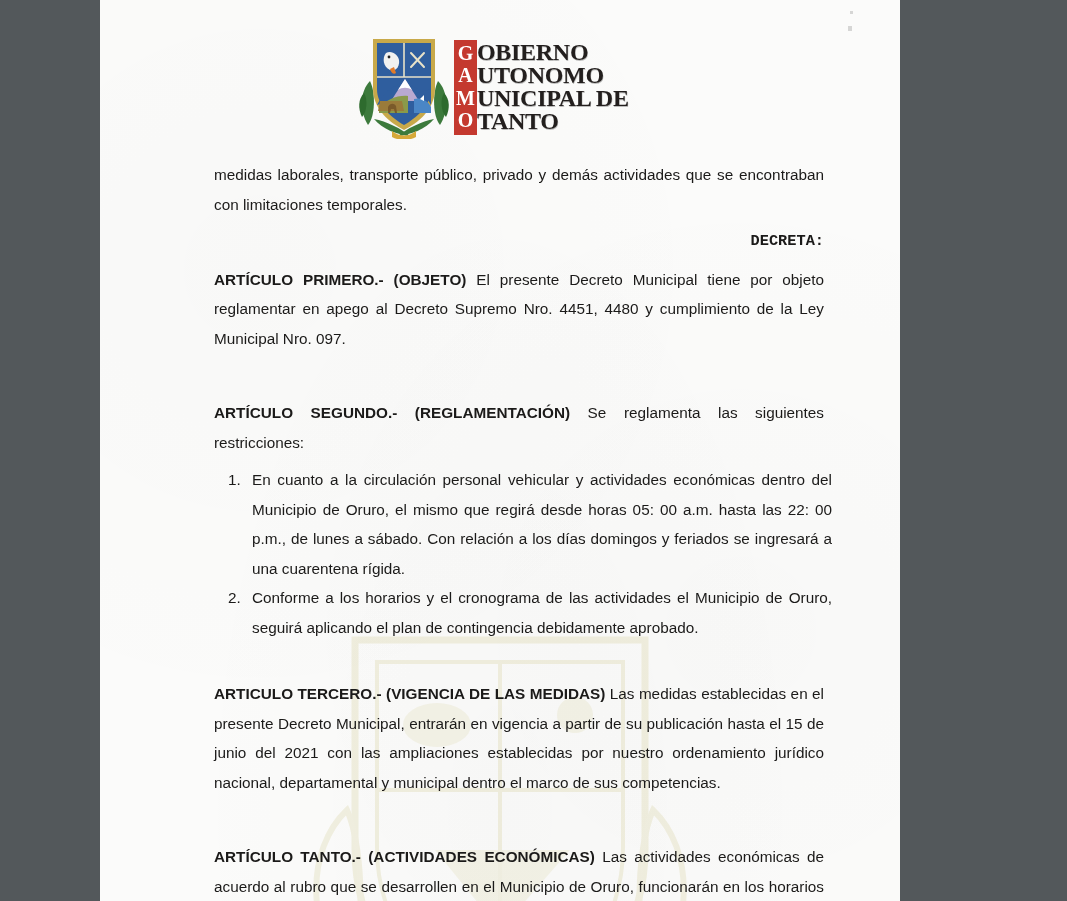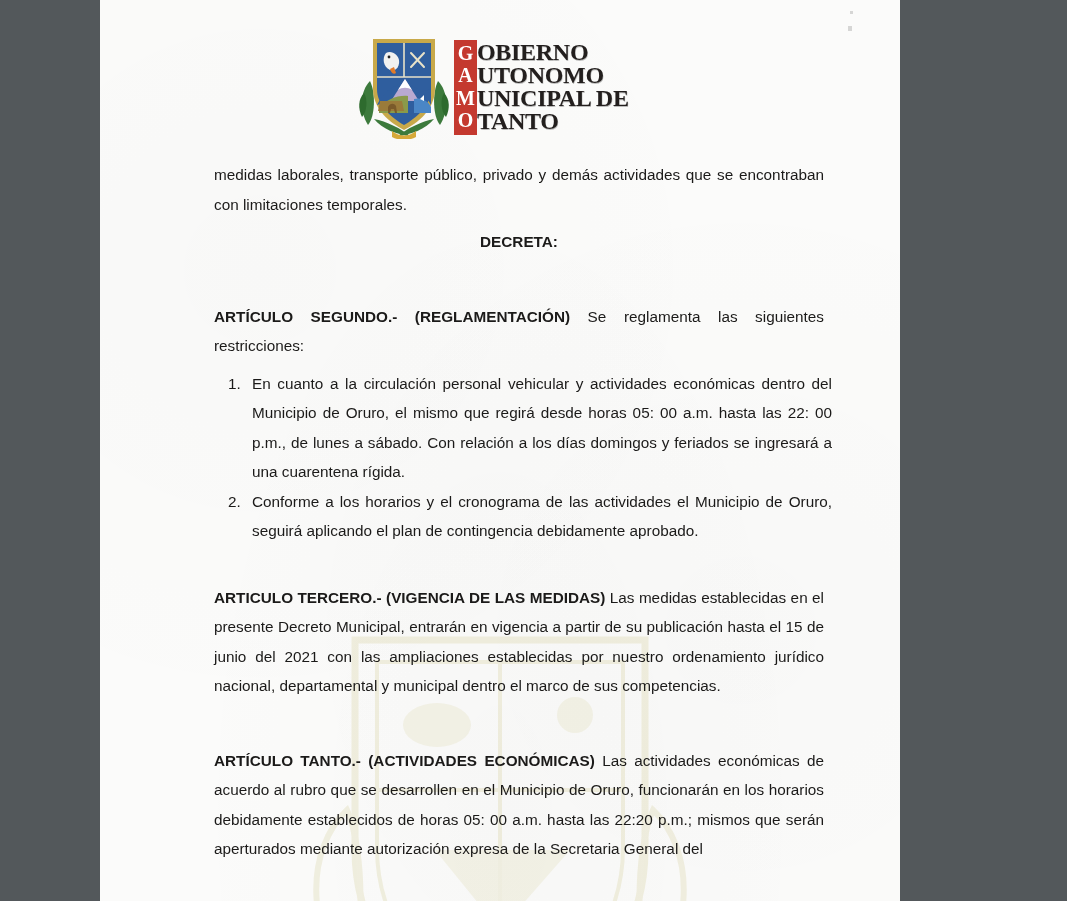--- a/index.html
+++ b/index.html
@@ -126,21 +126,21 @@
     color: #1b1a19;
     font-size: 15.3px;
     line-height: 29.5px;
   }
   .p {
     text-align: justify;
     margin: 8px;
     font-weight: 400;
   }
   .p.left { text-align: left; }
-  .p.center { text-align: center; }
+  .p.center { text-align: right; font-family: Liberation Mono, monospace; }
   b, .b { font-weight: 700; }
 
   .gap { height: 29px; }
 
   ol.numlist {
     margin: 0;
     padding: 0;
     list-style: none;
   }
   ol.numlist li {
@@ -266,20 +266,21 @@
         </div>
       </div>
 
       <div class="doc-body">
 
         <p class="p">medidas laborales, transporte público, privado y demás actividades que se encontraban con limitaciones temporales.</p>
 
 
         <p class="p center b">DECRETA:</p>
 
+        <p class="p"><b>ARTÍCULO PRIMERO.- (OBJETO)</b><span> El presente Decreto Municipal tiene por objeto reglamentar en apego al Decreto Supremo Nro. 4451, 4480 y cumplimiento de la Ley Municipal Nro. 097.</span></p>
 
         <div class="gap"></div>
 
         <p class="p"><b>ARTÍCULO SEGUNDO.- (REGLAMENTACIÓN)</b><span> Se reglamenta las siguientes restricciones:</span></p>
 
         <ol class="numlist">
           <li><span class="marker">1.</span><span>En cuanto a la circulación personal vehicular y actividades económicas dentro del Municipio de Oruro, el mismo que regirá desde horas 05: 00 a.m. hasta las 22: 00 p.m., de lunes a sábado. Con relación a los días domingos y feriados se ingresará a una cuarentena rígida.</span></li>
           <li><span class="marker">2.</span><span>Conforme a los horarios y el cronograma de las actividades el Municipio de Oruro, seguirá aplicando el plan de contingencia debidamente aprobado.</span></li>
         </ol>
 

